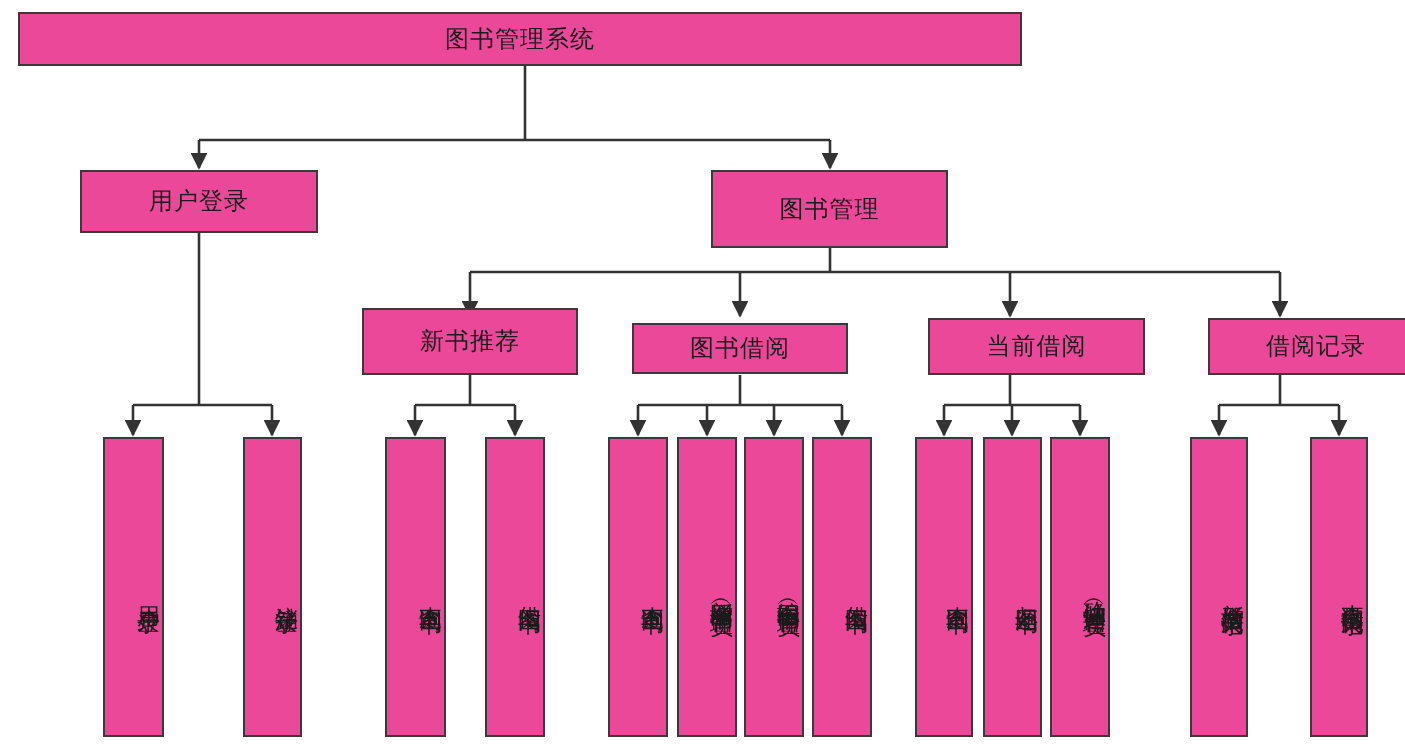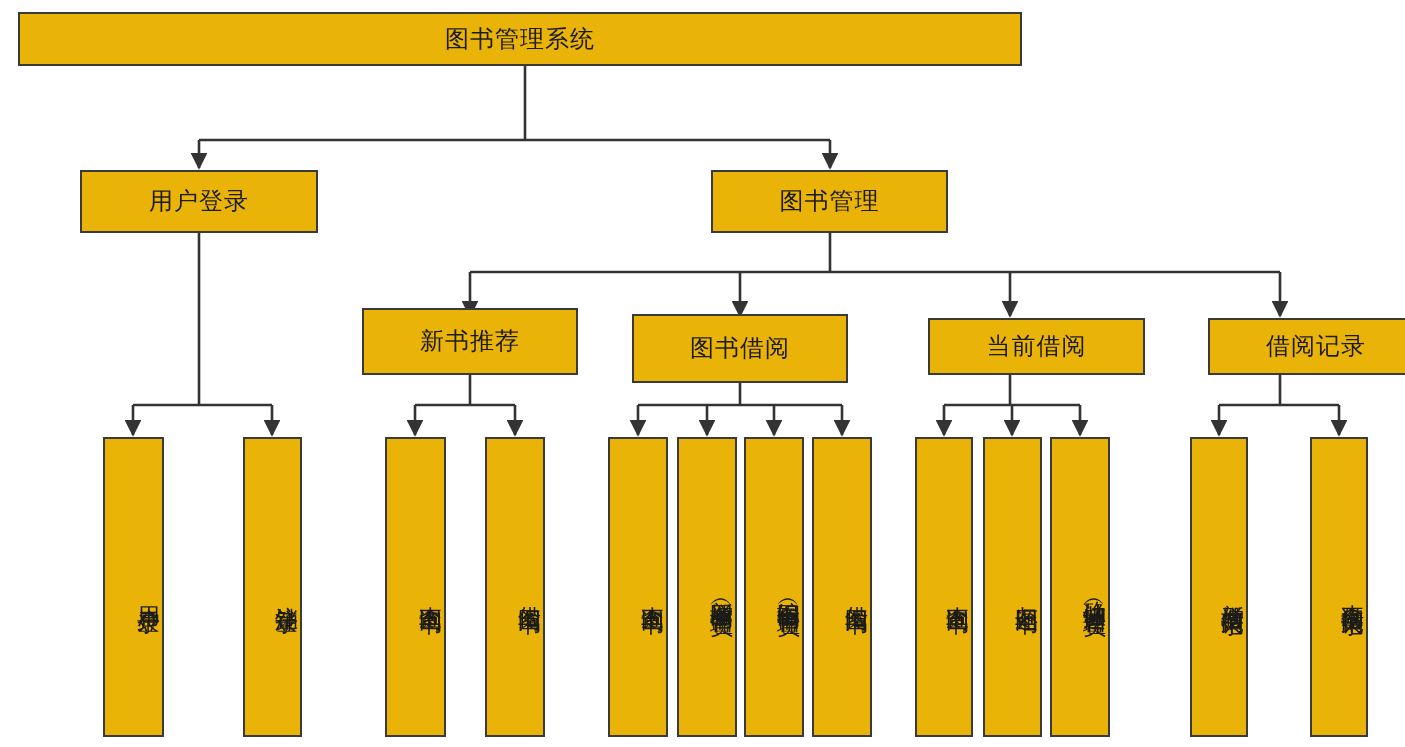--- a/index.html
+++ b/index.html
@@ -14,21 +14,21 @@
     position:relative;
     width:1405px;height:747px;
   }
   #wires{
     position:absolute;left:0;top:0;width:1405px;height:747px;
     pointer-events:none;
   }
   .node{
     position:absolute;
     box-sizing:border-box;
-    background:#eab308;
+    background:#ec4899;
     border:2px solid #3a3a3a;
     display:flex;
     align-items:center;
     justify-content:center;
     color:#1b1b1b;
   }
   .node.horiz{
     font-size:24px;
     letter-spacing:1px;
     line-height:1.1;
@@ -113,28 +113,28 @@
     </g>
   </svg>
 
   <div class="node horiz" style="left:18px;top:12px;width:1004px;height:54px;">
     <span>图书管理系统</span>
   </div>
 
   <div class="node horiz" style="left:80px;top:170px;width:238px;height:63px;">
     <span>用户登录</span>
   </div>
-  <div class="node horiz" style="left:711px;top:170px;width:237px;height:63px;">
+  <div class="node horiz" style="left:711px;top:170px;width:237px;height:78px;">
     <span>图书管理</span>
   </div>
 
   <div class="node horiz" style="left:362px;top:308px;width:216px;height:67px;">
     <span>新书推荐</span>
   </div>
-  <div class="node horiz" style="left:632px;top:314px;width:216px;height:69px;">
+  <div class="node horiz" style="left:632px;top:323px;width:216px;height:51px;">
     <span>图书借阅</span>
   </div>
   <div class="node horiz" style="left:928px;top:318px;width:217px;height:57px;">
     <span>当前借阅</span>
   </div>
   <div class="node horiz" style="left:1208px;top:318px;width:216px;height:57px;">
     <span>借阅记录</span>
   </div>
 
   <div class="node vert" style="left:103px;top:437px;width:61px;height:300px;">

